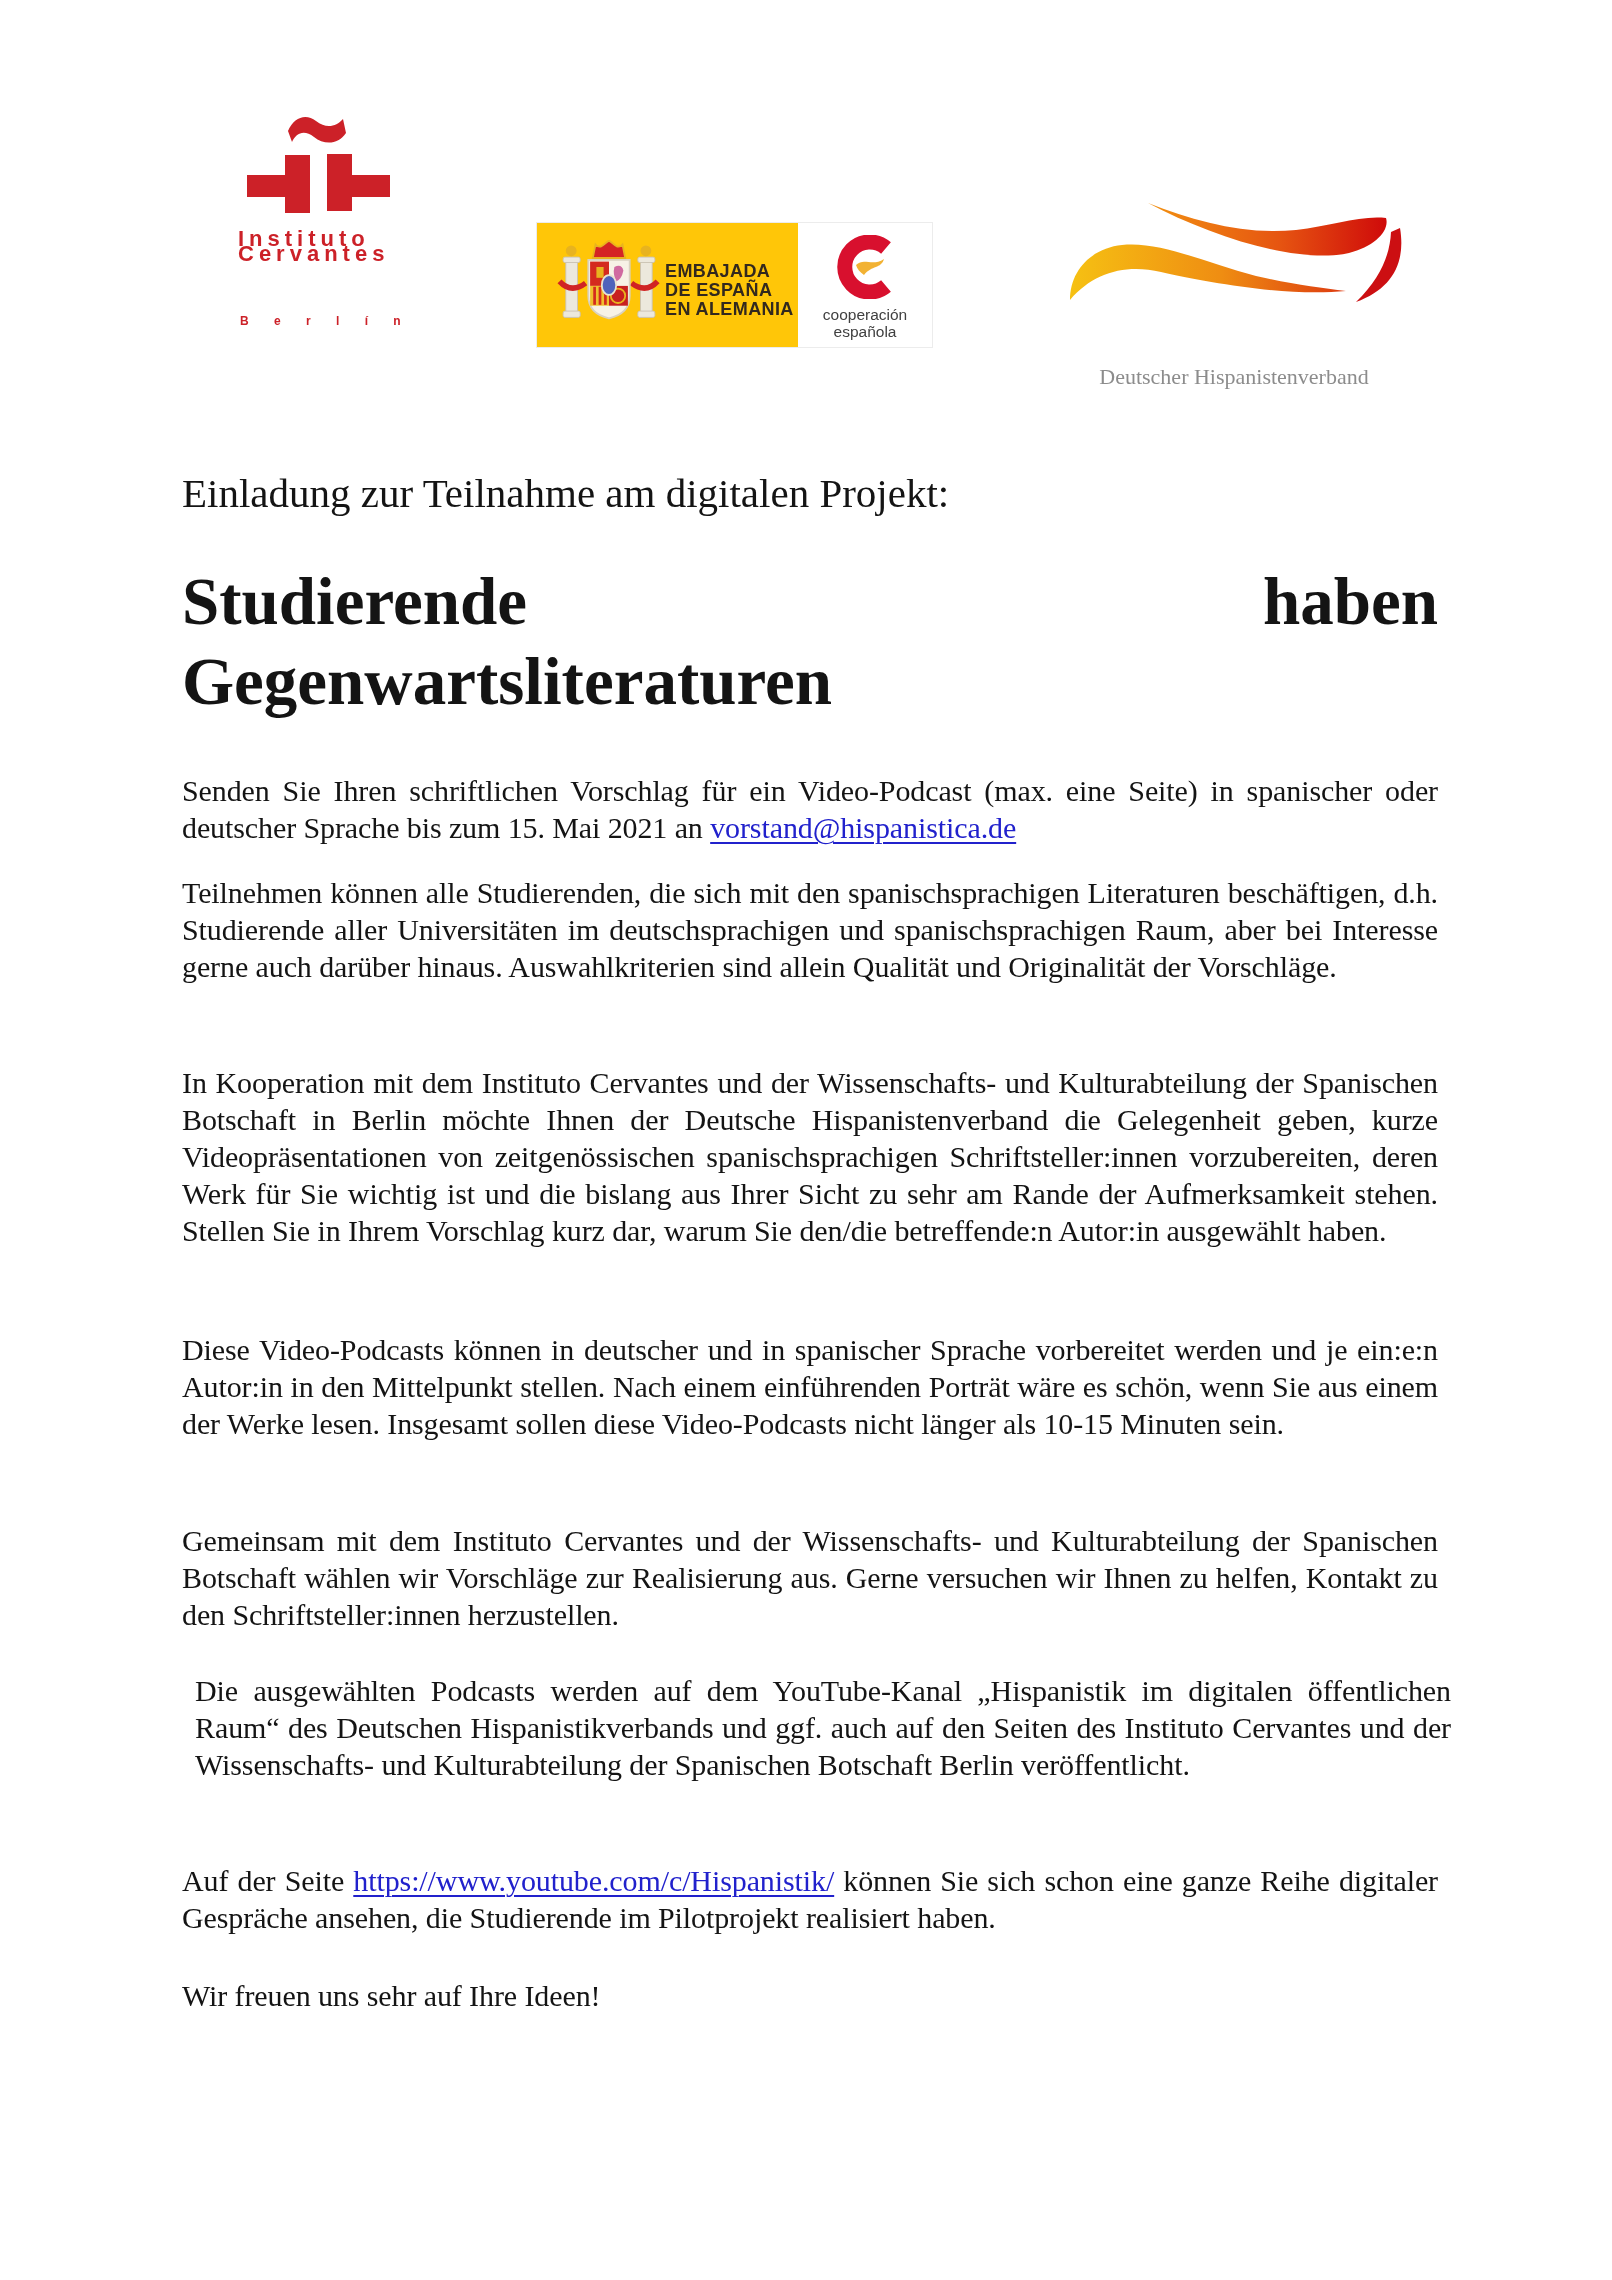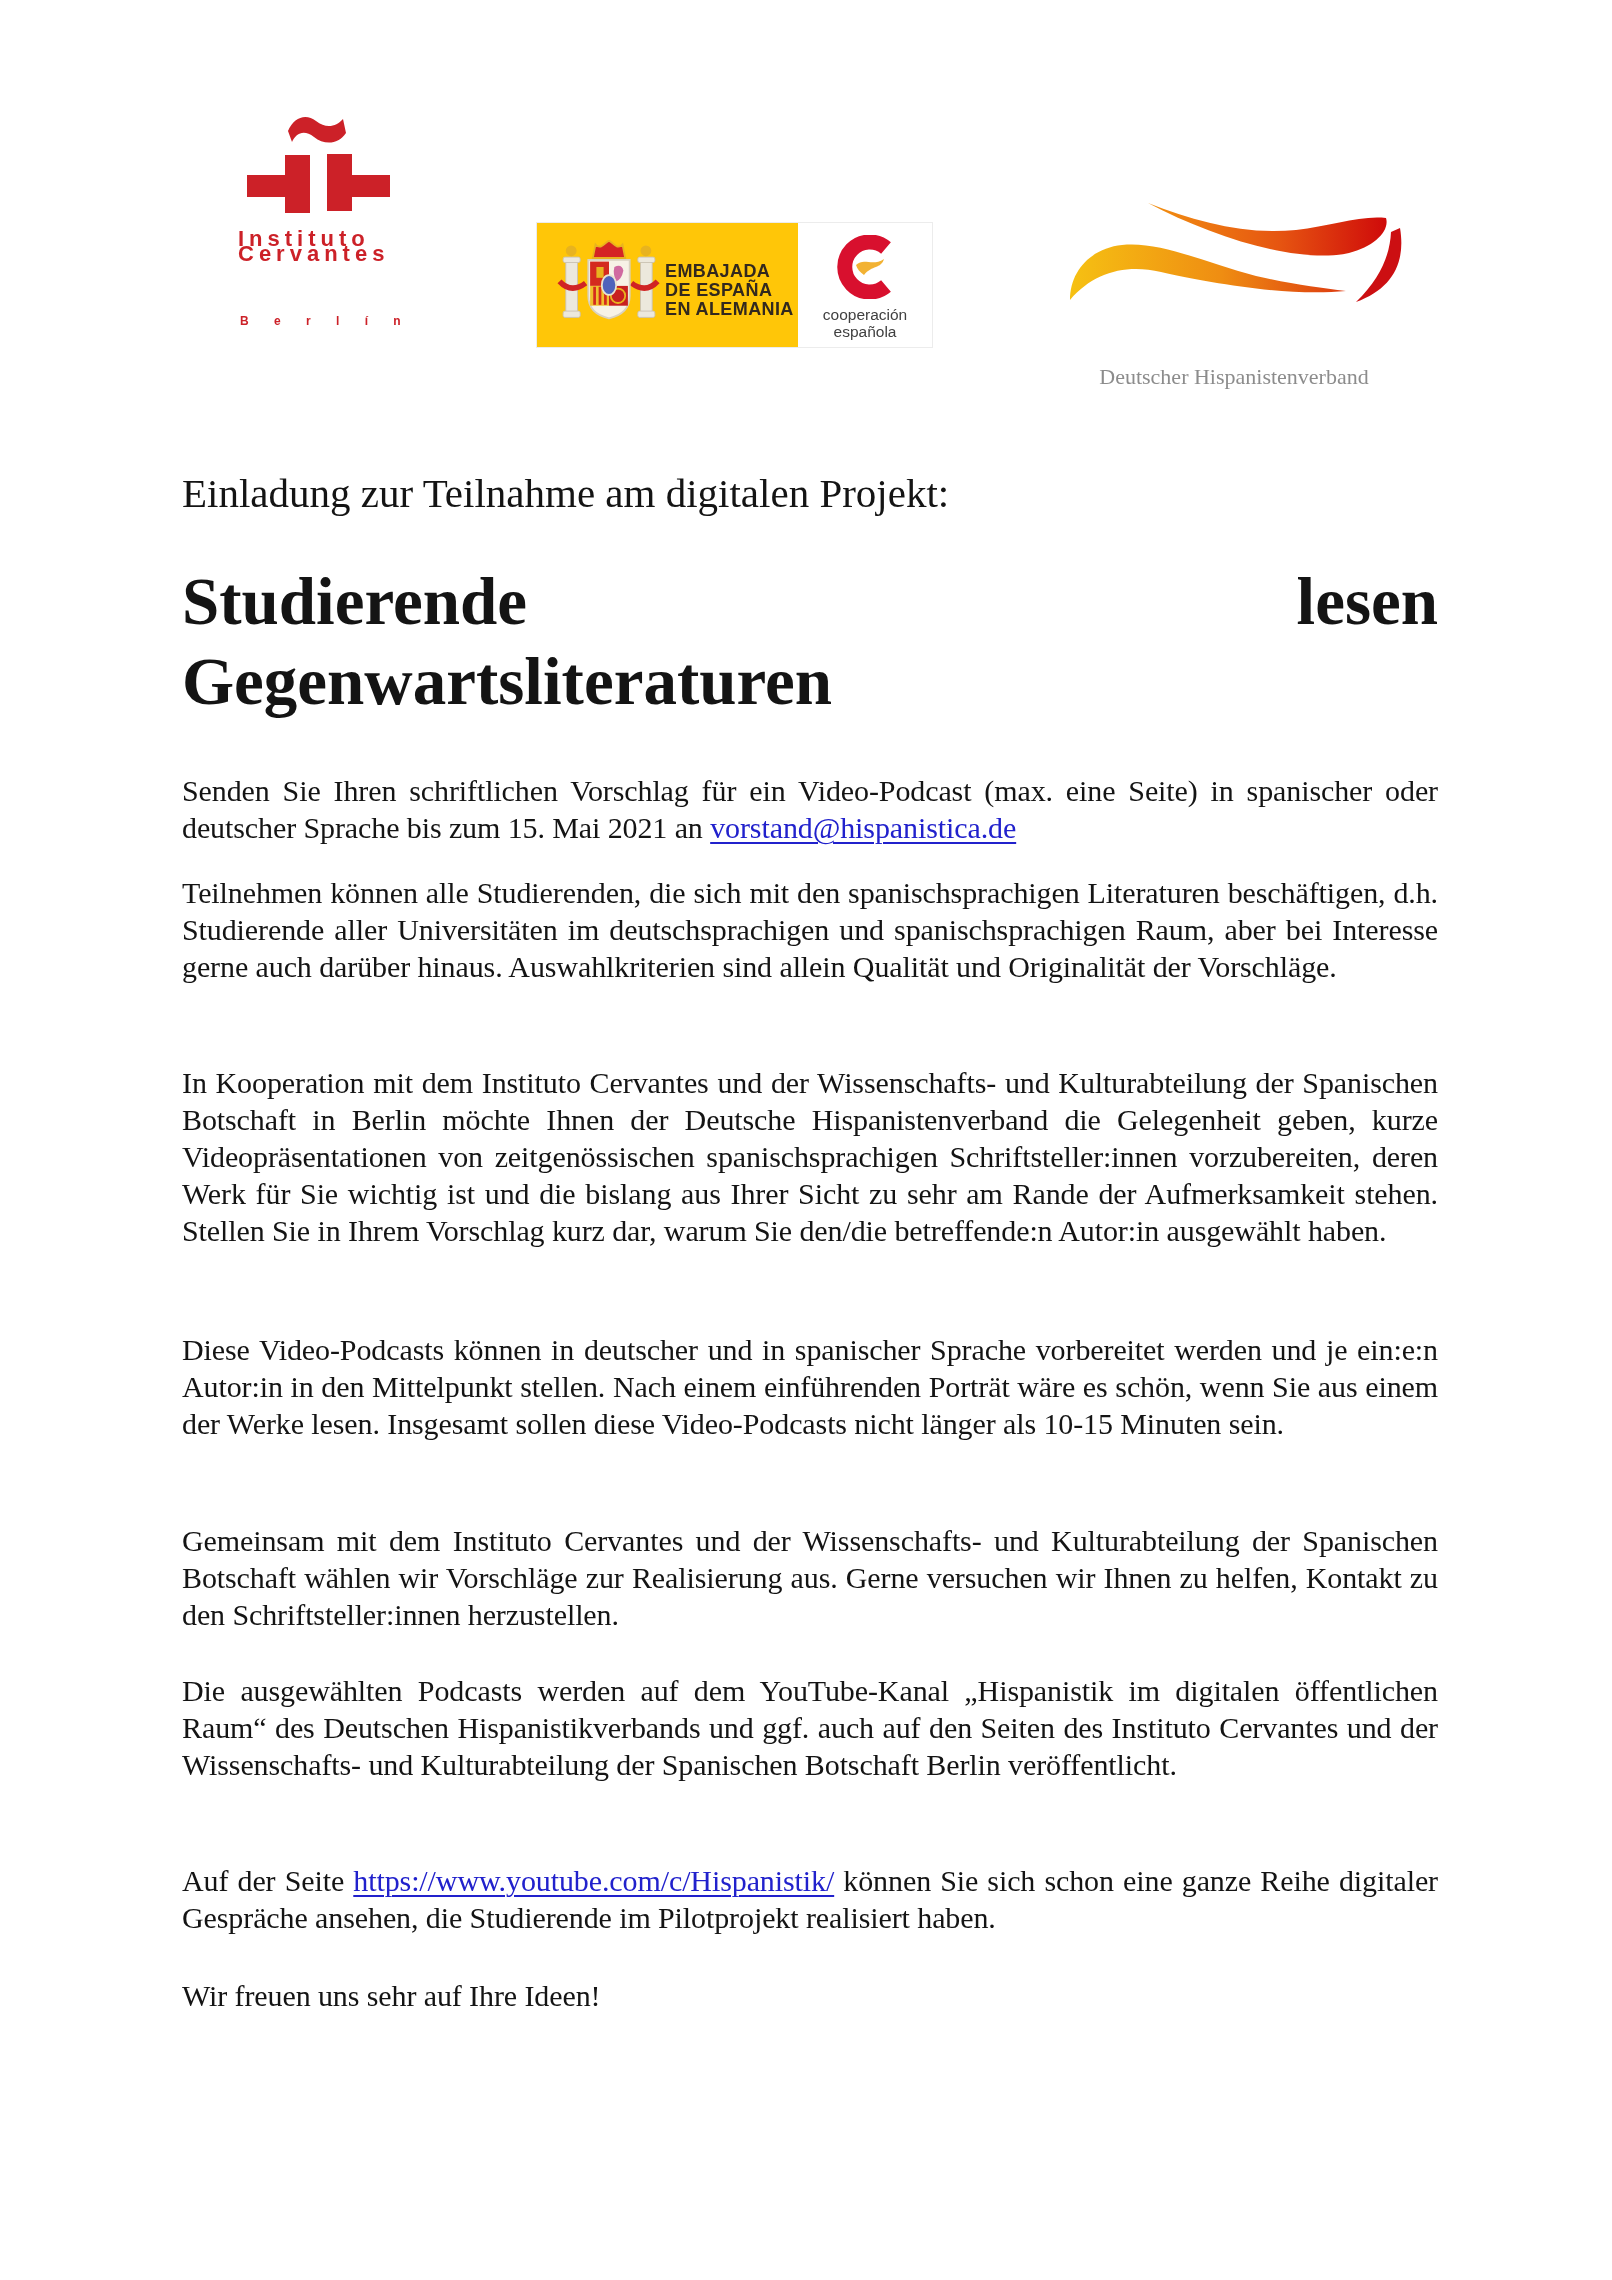--- a/index.html
+++ b/index.html
@@ -46,21 +46,21 @@
   .title{position:absolute;left:182px;top:561px;width:1256px;margin:0;
     font-size:67px;line-height:80px;font-weight:bold;}
   .title-line1{display:flex;justify-content:space-between;white-space:nowrap;}
   .para{position:absolute;left:182px;width:1256px;margin:0;
     font-size:30px;line-height:37px;text-align:justify;letter-spacing:-0.1px;}
   .p1{top:772px;}
   .p2{top:874px;}
   .p3{top:1064px;}
   .p4{top:1331px;}
   .p5{top:1522px;}
-  .p6{top:1672px;}
+  .p6{top:1672px;margin-left:13px;}
   .p7{top:1862px;}
   .p8{top:1977px;text-align:left;}
   a.doc-link{color:var(--link-blue,#2121cc);text-decoration:underline;cursor:pointer;
     text-decoration-thickness:2px;text-underline-offset:4px;}
 </style>
 </head>
 <body>
 
 <div class="page">
 
@@ -149,21 +149,21 @@
       <path d="M14 122 C 14 92, 36 70, 66 67 C 105 63, 150 85, 200 98 C 235 106, 264 110, 290 113 C 230 119, 150 104, 105 94 C 70 86, 38 94, 14 122 Z" fill="url(#gYellow)"></path>
     </svg>
     <div class="dhv-caption">Deutscher Hispanistenverband</div>
   </div>
 
   <h2 class="heading">Einladung zur Teilnahme am digitalen Projekt:</h2>
 
   <h1 class="title">
     <div class="title-line1">
       <span>Studierende</span>
-      <span>lesen</span>
+      <span>haben</span>
     </div>
     <div class="title-line2">Gegenwartsliteraturen</div>
   </h1>
 
   <p class="para p1"><span>Senden Sie Ihren schriftlichen Vorschlag für ein Video-Podcast (max. eine Seite) in spanischer oder deutscher Sprache bis zum 15. Mai 2021 an </span><a class="doc-link">vorstand@hispanistica.de</a></p>
 
   <p class="para p2">Teilnehmen können alle Studierenden, die sich mit den spanischsprachigen Literaturen beschäftigen, d.h. Studierende aller Universitäten im deutschsprachigen und spanischsprachigen Raum, aber bei Interesse gerne auch darüber hinaus. Auswahlkriterien sind allein Qualität und Originalität der Vorschläge.</p>
 
   <p class="para p3">In Kooperation mit dem Instituto Cervantes und der Wissenschafts- und Kulturabteilung der Spanischen Botschaft in Berlin möchte Ihnen der Deutsche Hispanistenverband die Gelegenheit geben, kurze Videopräsentationen von zeitgenössischen spanischsprachigen Schriftsteller:innen vorzubereiten, deren Werk für Sie wichtig ist und die bislang aus Ihrer Sicht zu sehr am Rande der Aufmerksamkeit stehen. Stellen Sie in Ihrem Vorschlag kurz dar, warum Sie den/die betreffende:n Autor:in ausgewählt haben.</p>
 

